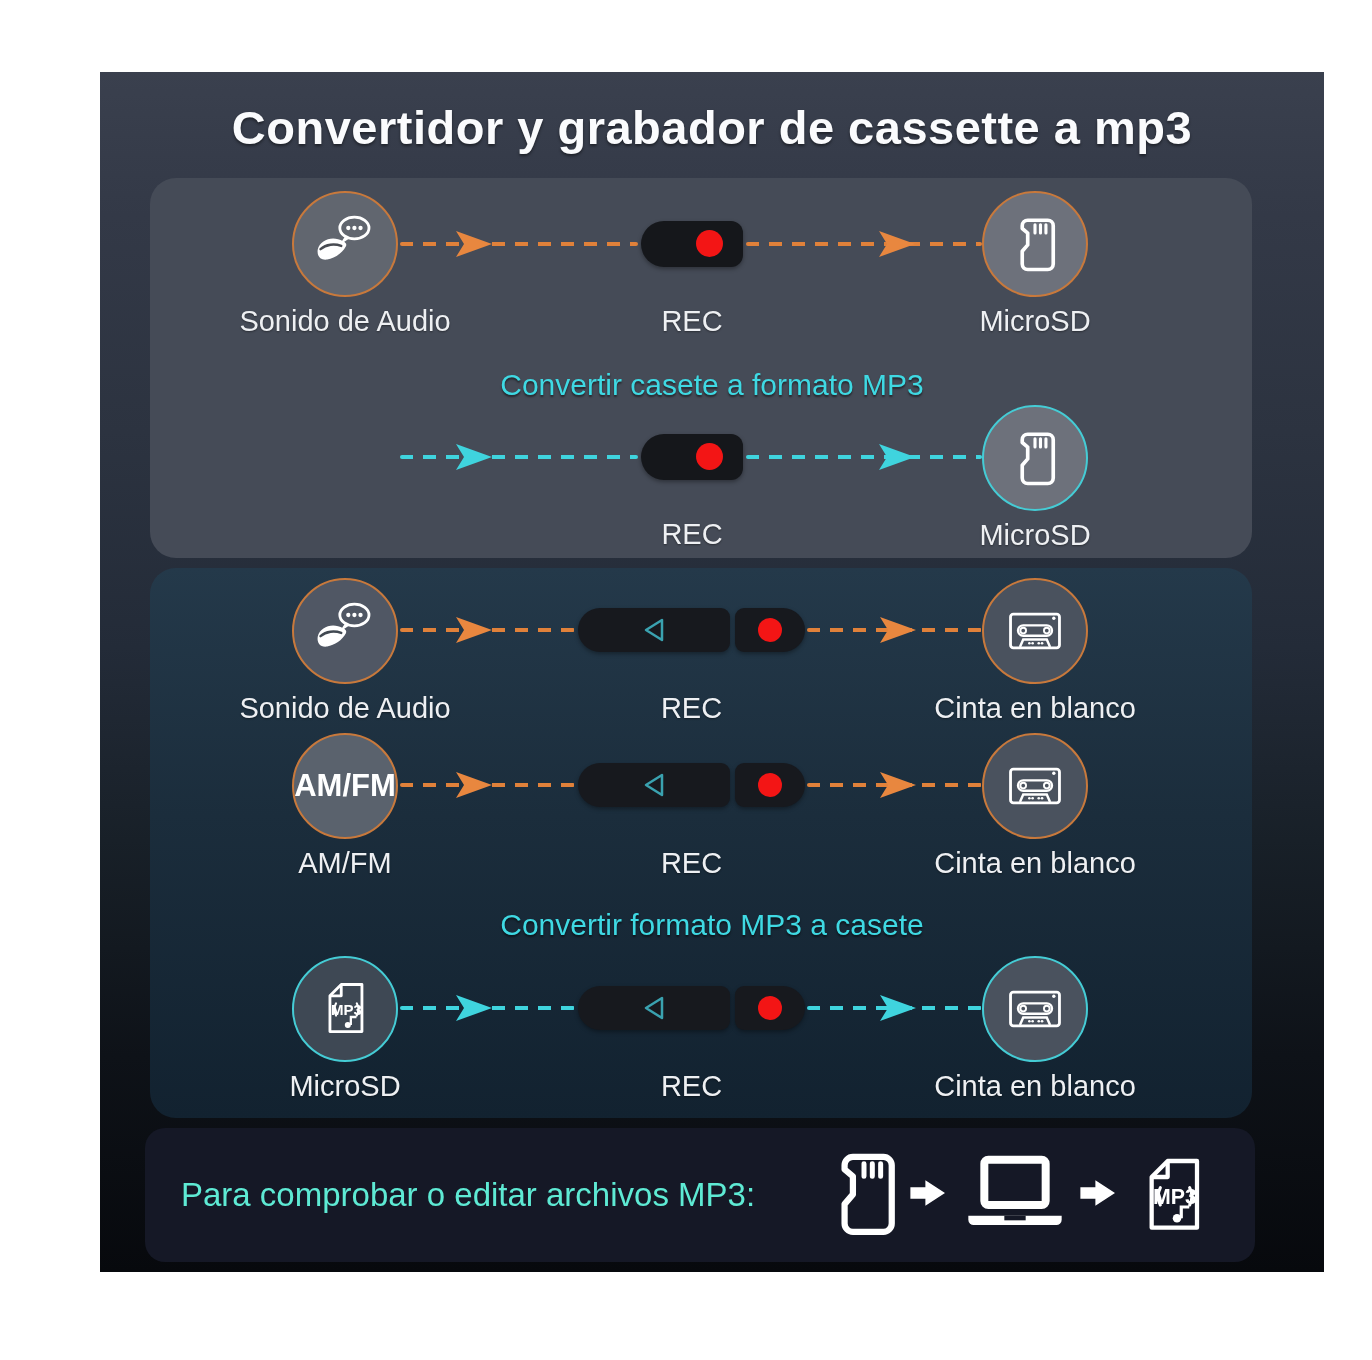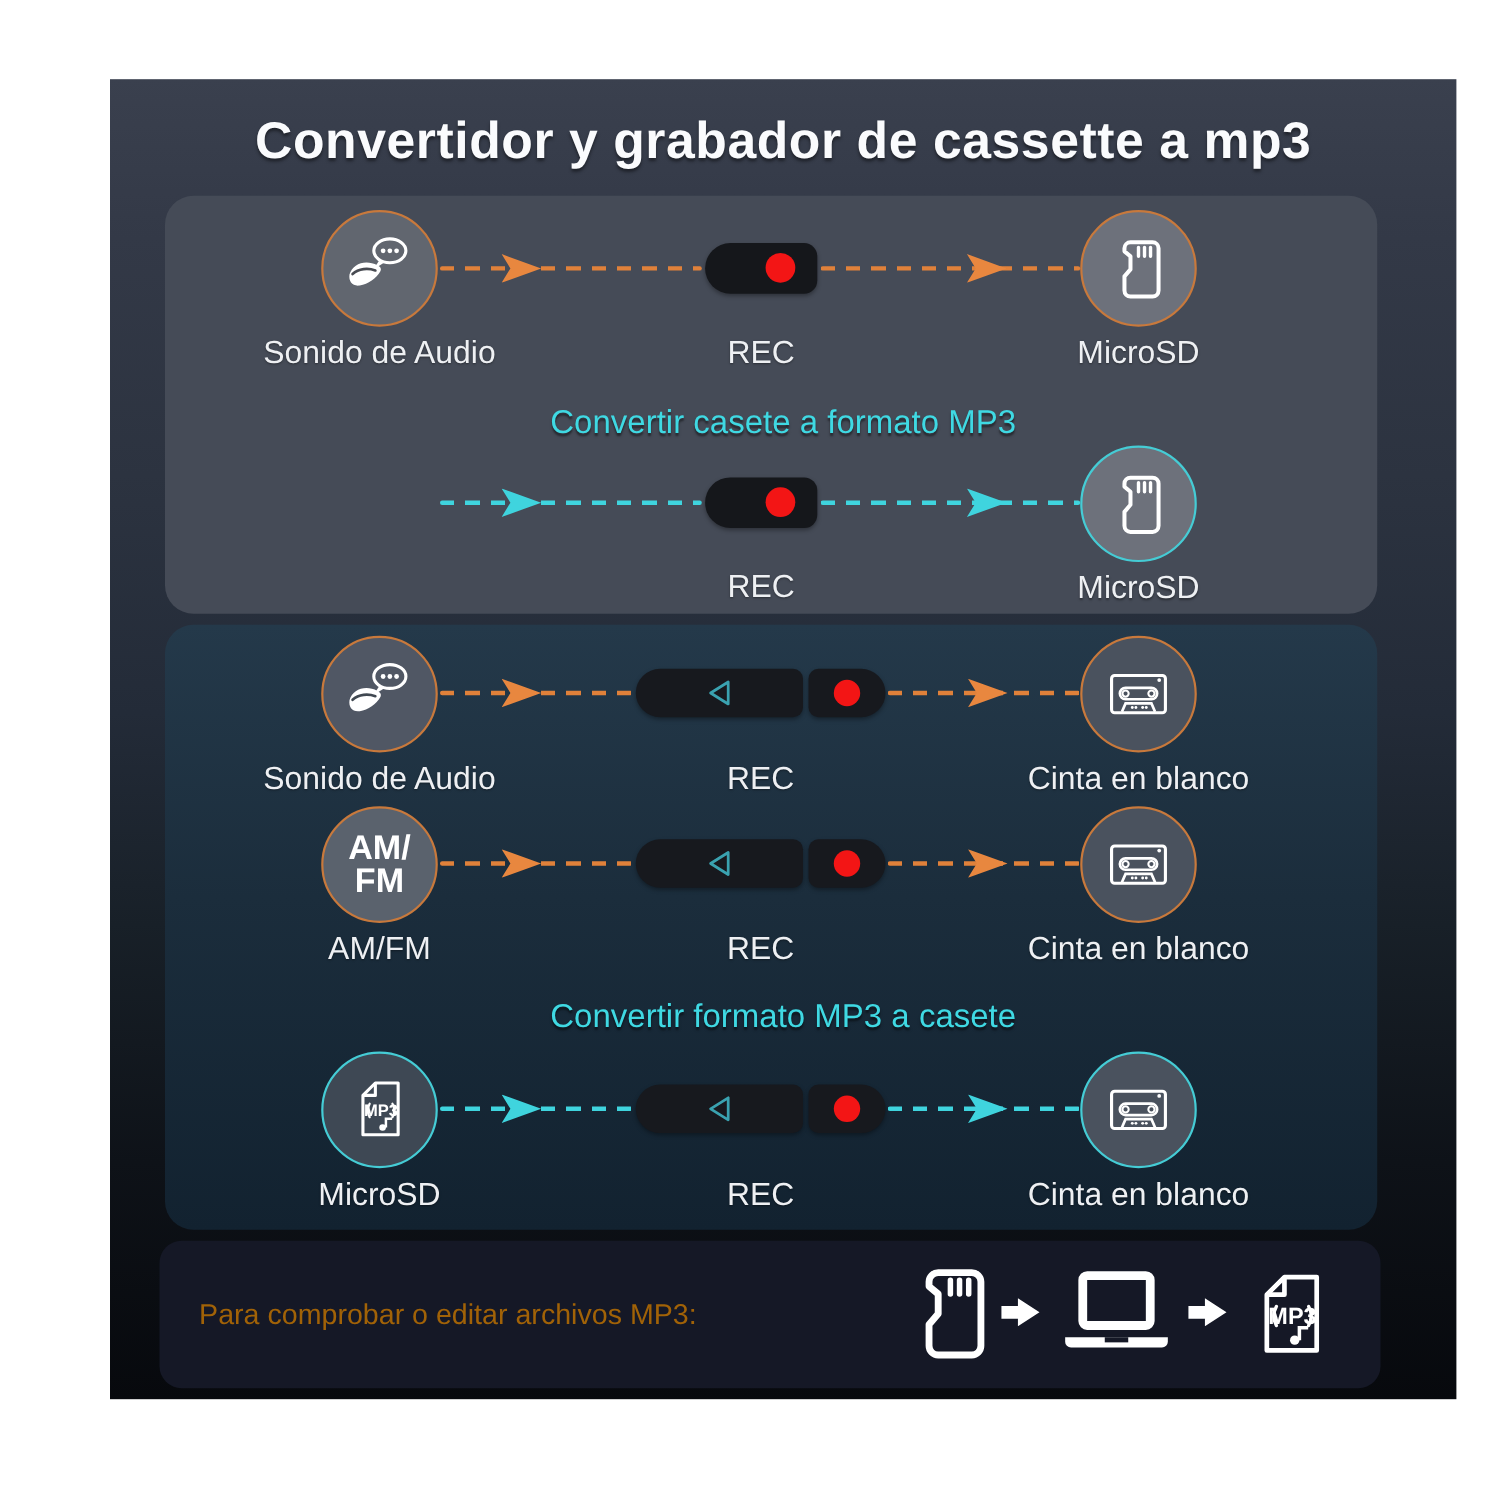--- a/index.html
+++ b/index.html
@@ -49,22 +49,22 @@
   .rec-single{
     position:relative;width:102px;height:46px;background:#15171b;
     border-radius:23px 12px 12px 23px;box-shadow:0 2px 4px rgba(0,0,0,.35);
   }
   .rec-dot{position:absolute;width:27px;height:27px;border-radius:50%;background:#f31515;left:55px;top:9px;}
   .rec-double{display:flex;gap:5px;width:227px;height:44px;}
   .seg{background:#17191e;box-shadow:0 2px 4px rgba(0,0,0,.35);}
   .seg-left{width:152px;border-radius:22px 9px 9px 22px;display:flex;align-items:center;justify-content:center;}
   .seg-right{width:70px;border-radius:9px 22px 22px 9px;position:relative;}
   .seg-right .dot2{position:absolute;width:24px;height:24px;border-radius:50%;background:#f31515;left:23px;top:10px;}
-  .amfm{display:flex;flex-direction:column;align-items:center;color:#fff;font-weight:bold;font-size:31px;line-height:30px;}
-  .footer-text{font-size:26px;color:#a16207;white-space:nowrap;text-align:right;}
+  .amfm{display:flex;flex-direction:row;align-items:center;color:#fff;font-weight:bold;font-size:31px;line-height:30px;}
+  .footer-text{font-size:33px;color:#5eead4;white-space:nowrap;text-align:right;}
   .footer-icons{display:flex;align-items:center;gap:13px;margin-left:auto;}
 </style>
 </head>
 <body>
 
 <div class="canvas">
 
   <div class="title">Convertidor y grabador de cassette a mp3</div>
 
   <div class="panel panel-1"></div>

